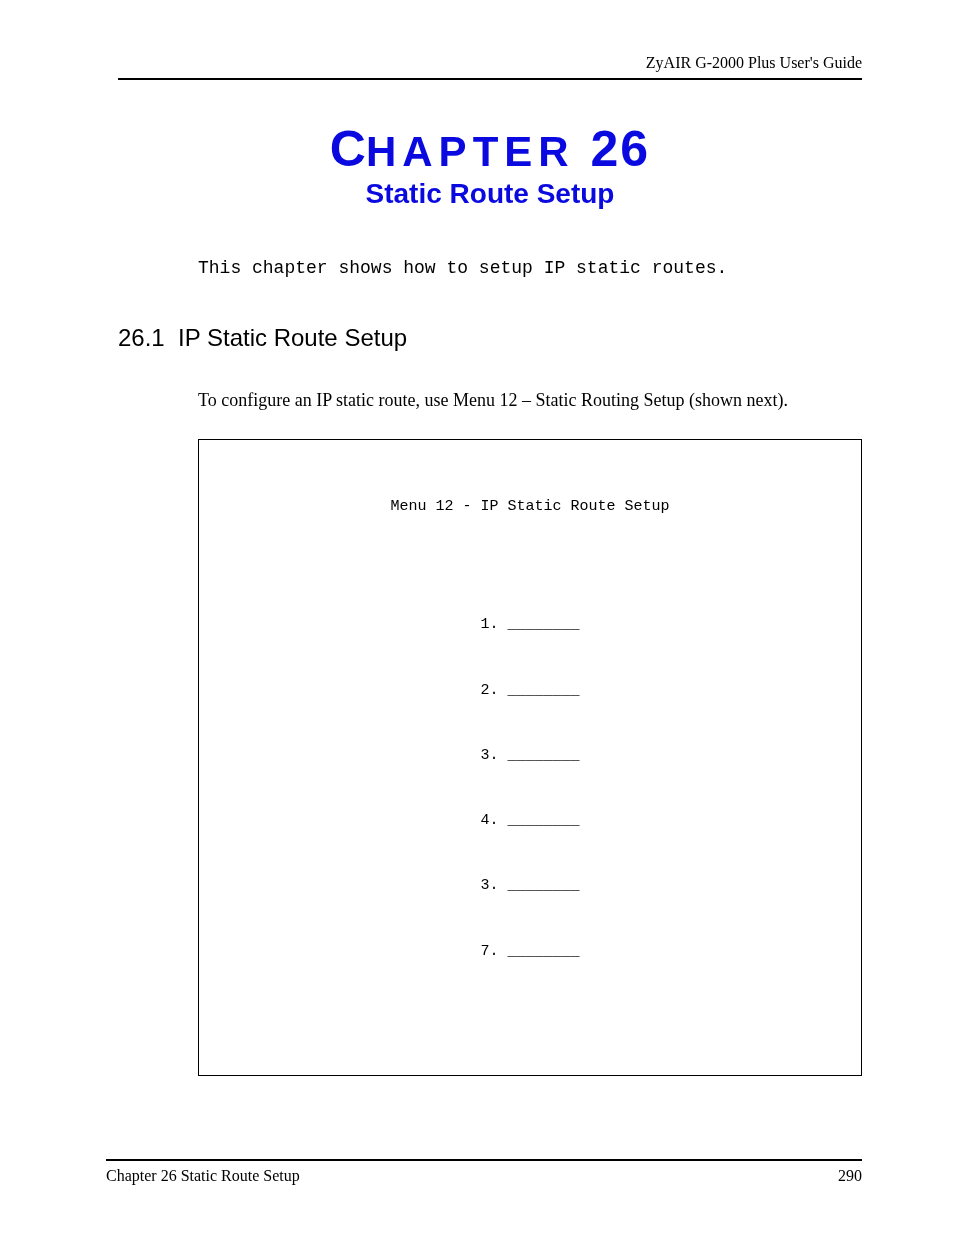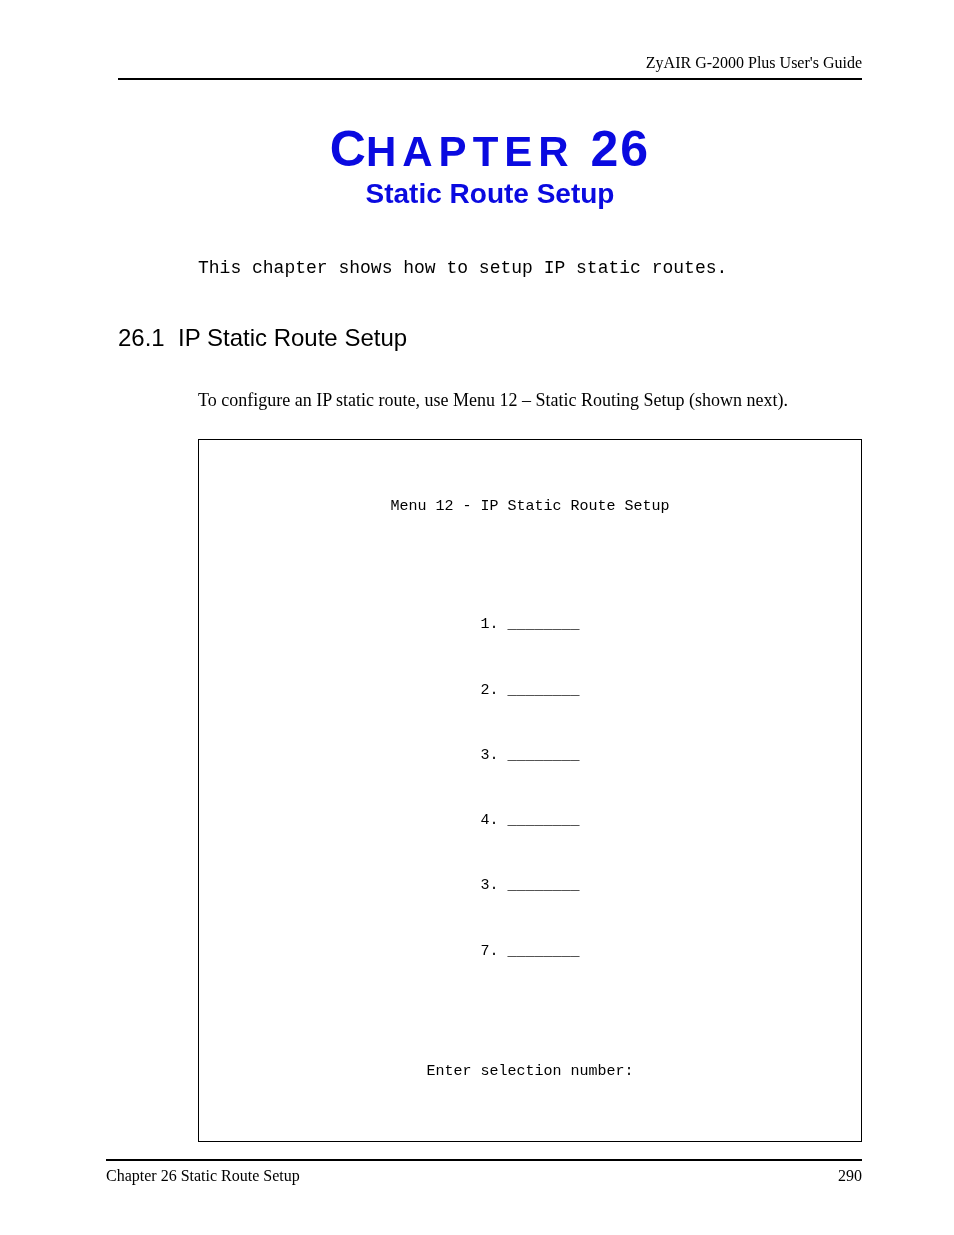--- a/index.html
+++ b/index.html
@@ -123,20 +123,19 @@
   <div class="menu-box">
     <div class="menu-title">Menu 12 - IP Static Route Setup</div>
     <div class="menu-entries">
       <span class="menu-entry">1. ________</span>
       <span class="menu-entry">2. ________</span>
       <span class="menu-entry">3. ________</span>
       <span class="menu-entry">4. ________</span>
       <span class="menu-entry">3. ________</span>
       <span class="menu-entry">7. ________</span>
     </div>
-    <div>Enter selection number:</div>
   </div>
 
   <div class="footer">
     <span>Chapter 26 Static Route Setup</span>
     <span>290</span>
   </div>
 </div>
 
 </body></html>

